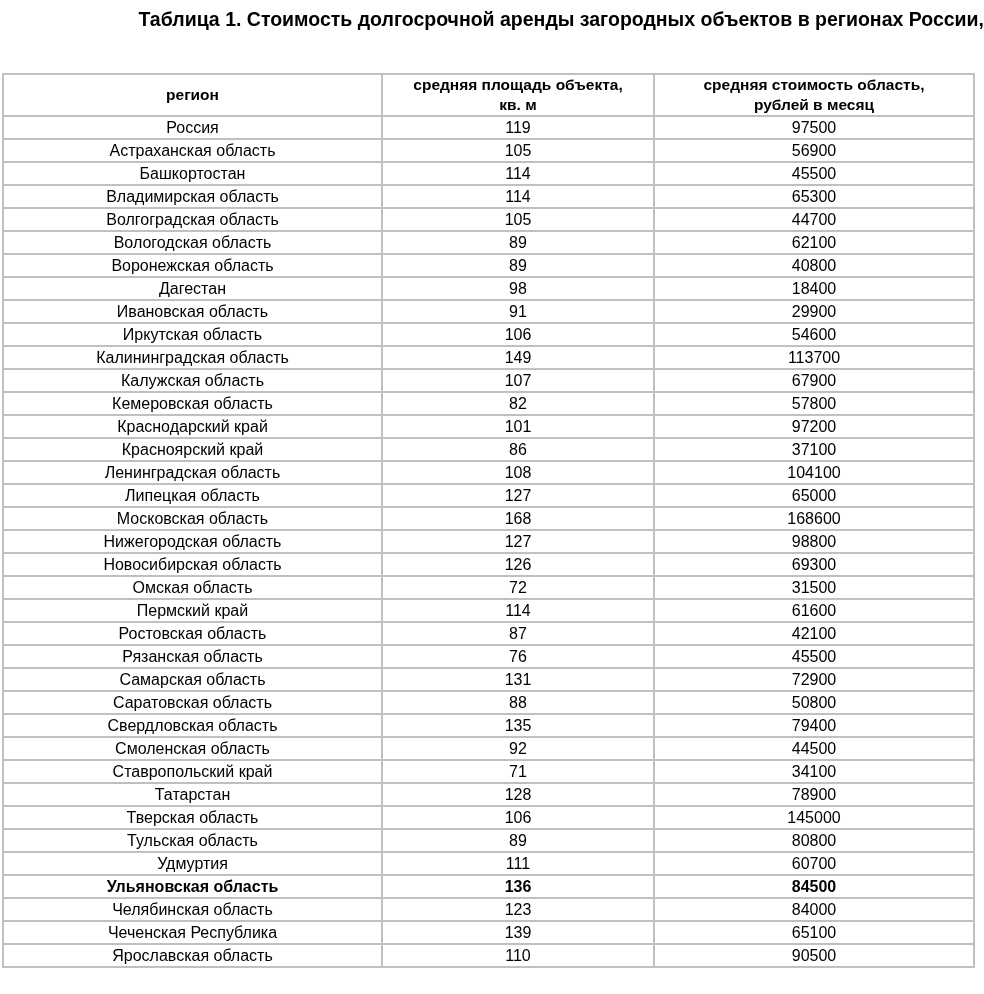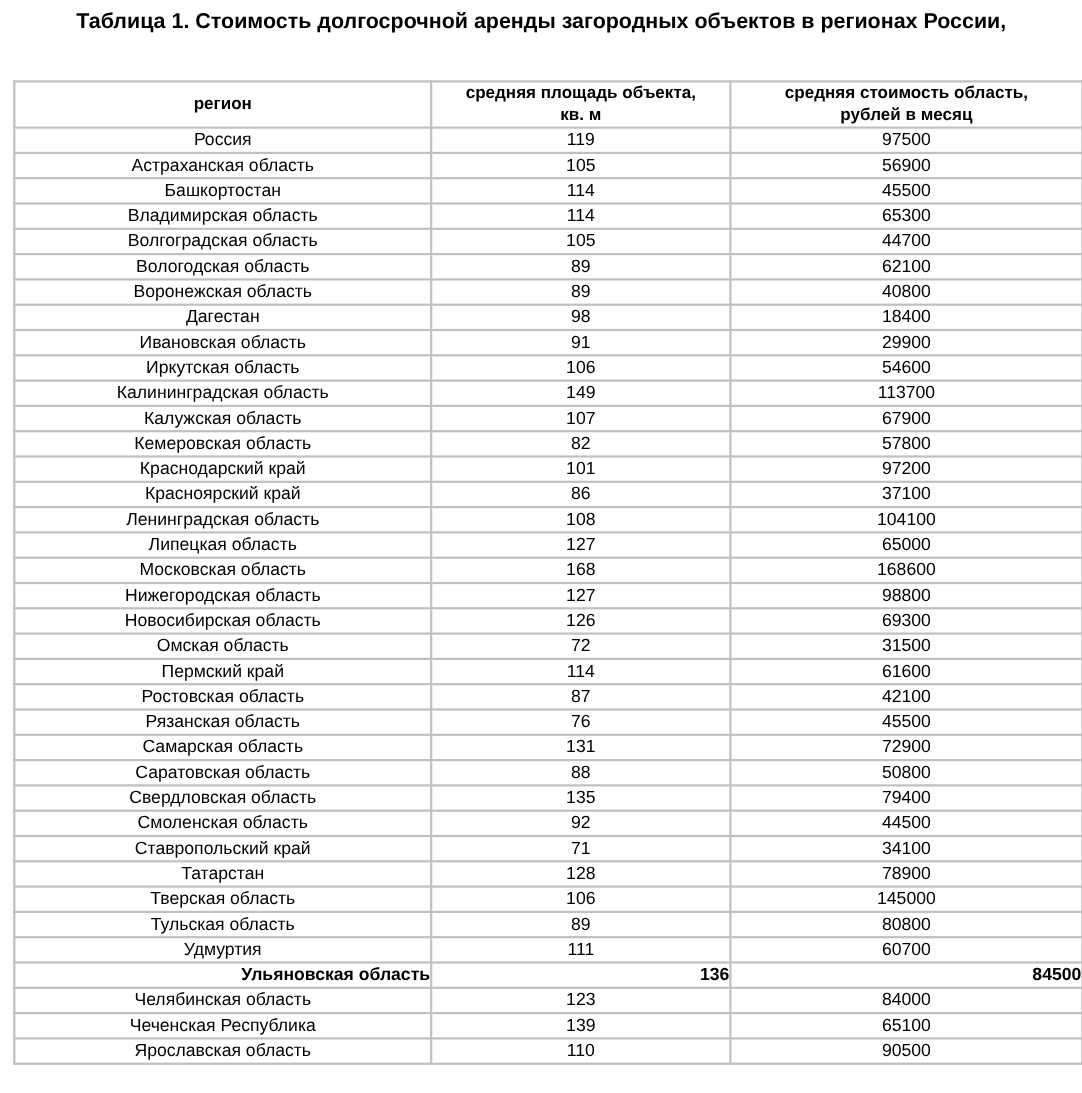--- a/index.html
+++ b/index.html
@@ -13,34 +13,34 @@
       overflow: hidden;
       position: relative;
       font-family: "Liberation Sans", sans-serif;
       color: #000000;
     }
     .doc-title {
       position: absolute;
       left: 0;
       top: 6px;
       width: 984px;
-      text-align: center;
+      text-align: right;
       font-weight: bold;
       font-size: 19.5px;
       line-height: 26px;
     }
     .doc-title .line { display: block; white-space: nowrap; }
     .spell {
       text-decoration: underline wavy #e02020;
       text-decoration-thickness: 1px;
       text-underline-offset: 3px;
     }
     table.data-table {
       position: absolute;
-      left: 12px;
+      left: 2px;
       top: 73px;
       width: 971px;
       border-collapse: collapse;
       table-layout: fixed;
       font-size: 16px;
     }
     table.data-table th,
     table.data-table td {
       border: 2px solid #c0c0c0;
       padding: 0;
@@ -55,21 +55,21 @@
       line-height: 20px;
       height: 40px;
     }
     table.data-table td {
       height: 21px;
       line-height: 21px;
     }
     col.c1 { width: 379px; }
     col.c2 { width: 272px; }
     col.c3 { width: 320px; }
-    tr.bold td { font-weight: bold; text-align: right; }
+    tr.bold td { font-weight: bold; }
   </style>
 </head>
 <body>
 
 <div class="doc-title">
   <span class="line">Таблица 1. Стоимость долгосрочной аренды загородных объектов в регионах России,</span>
 </div>
 
 <table class="data-table">
   <colgroup>

